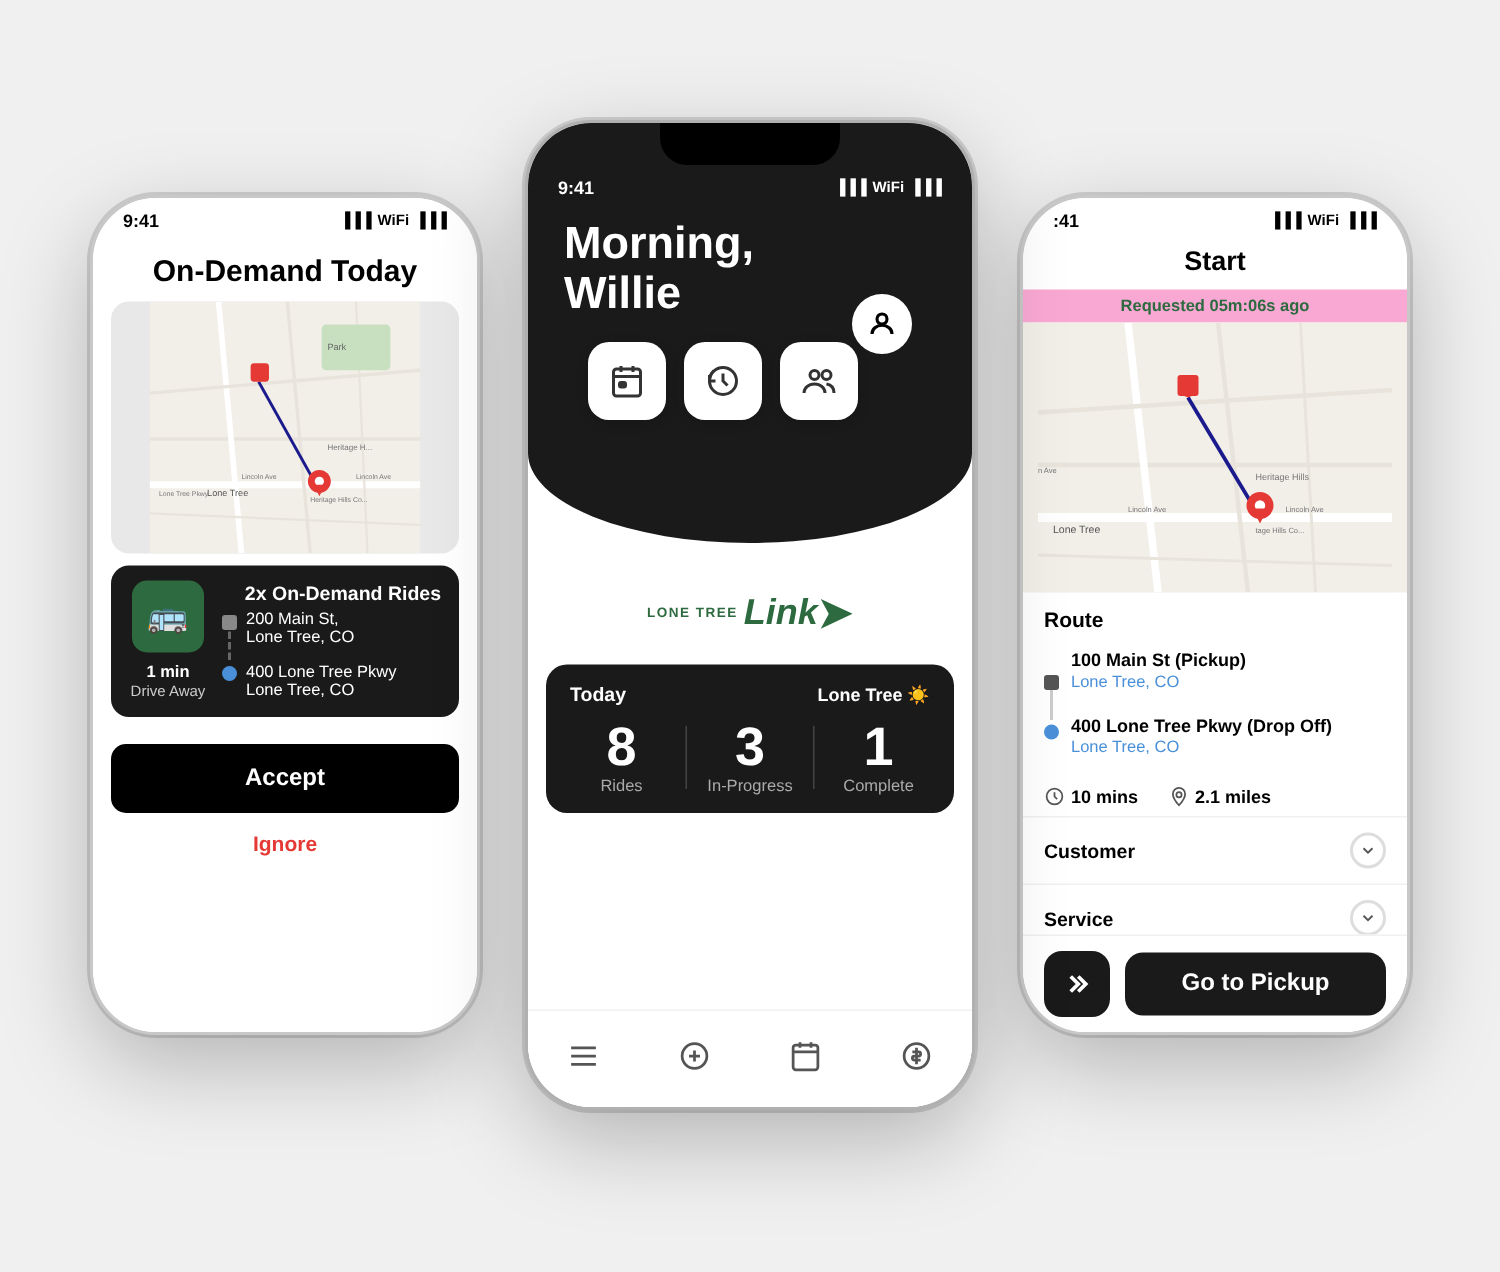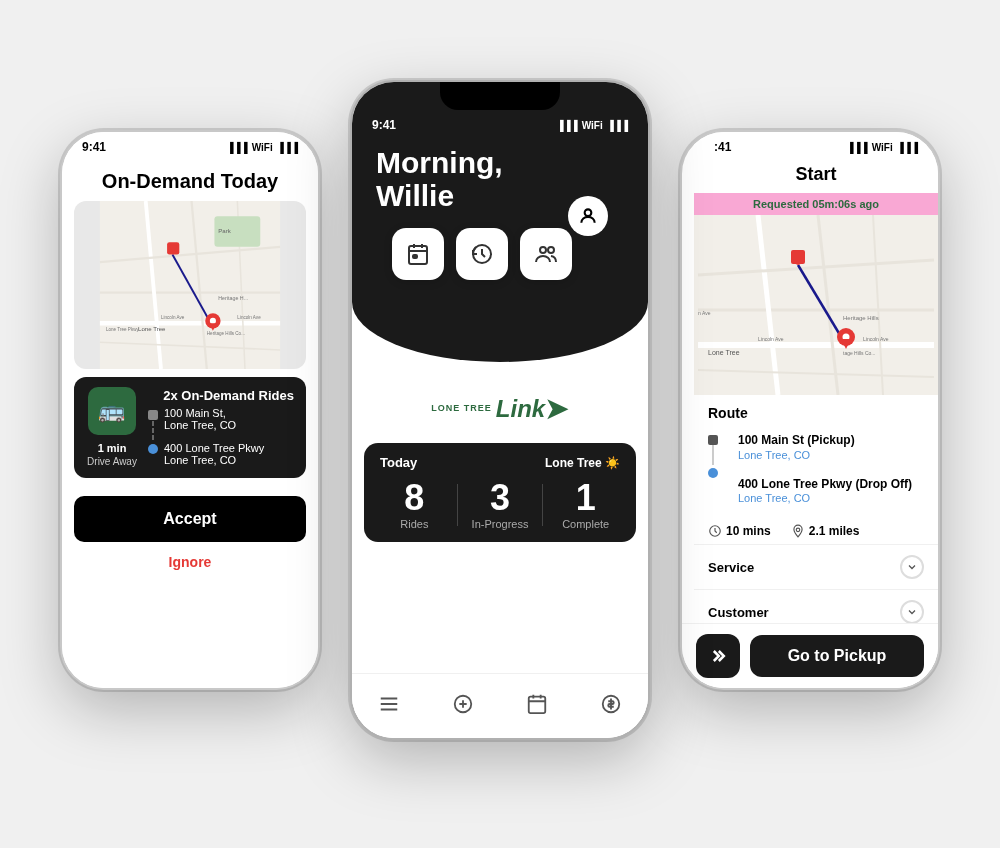--- a/index.html
+++ b/index.html
@@ -346,21 +346,20 @@
       justify-content: center;
       font-size: 20px;
       cursor: pointer;
       color: #555;
     }
 
     
     .right-phone-content {
       height: 100%;
       background: #fff;
-      margin-left: 12px;
     }
 
     .right-header {
       text-align: center;
       font-size: 18px;
       font-weight: 800;
       padding: 6px 0 8px;
     }
 
     .requested-badge {
@@ -570,21 +569,21 @@
           <div class="stop-item">
             <div style="display:flex; flex-direction:column; align-items:center; gap:1px; margin-top:2px;">
               <div class="stop-dot"></div>
               <div style="display:flex; flex-direction:column; gap:2px;">
                 <div style="width:1.5px; height:5px; background:#666;"></div>
                 <div style="width:1.5px; height:5px; background:#666;"></div>
                 <div style="width:1.5px; height:5px; background:#666;"></div>
               </div>
             </div>
             <div>
-              <div>100 Main St,</div>
+              <div>200 Main St,</div>
               <div>Lone Tree, CO</div>
             </div>
           </div>
           <div class="stop-item">
             <div class="stop-dot blue" style="margin-top:2px;"></div>
             <div>
               <div>400 Lone Tree Pkwy</div>
               <div>Lone Tree, CO</div>
             </div>
           </div>
@@ -761,21 +760,21 @@
           <polygon points="100,50 95,48 105,48" fill="#e53935"></polygon>
 
           <circle cx="148" cy="122" r="9" fill="#e53935"></circle>
           <circle cx="148" cy="122" r="3.5" fill="#fff"></circle>
           <polygon points="148,134 143,124 153,124" fill="#e53935"></polygon>
         </svg>
       </div>
 
       <div class="route-section">
         <div class="route-title">Route</div>
-        <div style="display:flex; gap:20px; align-items:flex-start;">
+        <div style="display:flex; gap:8px; align-items:center;">
           <div style="display:flex; flex-direction:column; align-items:center; padding-top:3px; gap:0;">
             <div class="route-dot"></div>
             <div style="width:2px; height:20px; background:#ccc;"></div>
             <div class="route-dot blue-circle"></div>
           </div>
           <div style="flex:1;">
             <div class="route-stop">
               <div>
                 <div class="route-stop-text">100 Main St (Pickup)</div>
                 <div class="route-stop-sub">Lone Tree, CO</div>
@@ -803,30 +802,30 @@
         <div class="stat-item-right">
           <svg width="14" height="14" viewBox="0 0 24 24" fill="none" stroke="#555" stroke-width="2">
               <circle cx="12" cy="10" r="3"></circle>
               <path d="M12 2C8.1 2 5 5.1 5 9c0 5.2 7 13 7 13s7-7.8 7-13c0-3.9-3.1-7-7-7z"></path>
             </svg>
           <span>2.1 miles</span>
         </div>
       </div>
 
       <div class="section-accordion">
-        <span class="section-accordion-title">Service</span>
+        <span class="section-accordion-title">Customer</span>
         <div class="chevron">
           <svg width="12" height="12" viewBox="0 0 24 24" fill="none" stroke="#555" stroke-width="2.5">
               <polyline points="6,9 12,15 18,9"></polyline>
             </svg>
         </div>
       </div>
 
       <div class="section-accordion">
-        <span class="section-accordion-title">Customer</span>
+        <span class="section-accordion-title">Service</span>
         <div class="chevron">
           <svg width="12" height="12" viewBox="0 0 24 24" fill="none" stroke="#555" stroke-width="2.5">
               <polyline points="6,9 12,15 18,9"></polyline>
             </svg>
         </div>
       </div>
 
       <div class="go-pickup-bar">
         <div class="go-icon-btn">
           <svg width="20" height="20" viewBox="0 0 24 24" fill="none" stroke="#fff" stroke-width="3">

